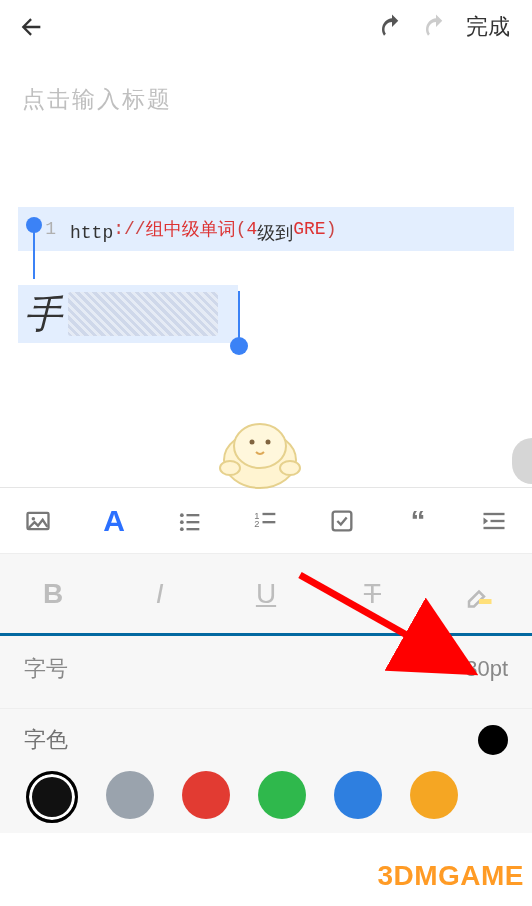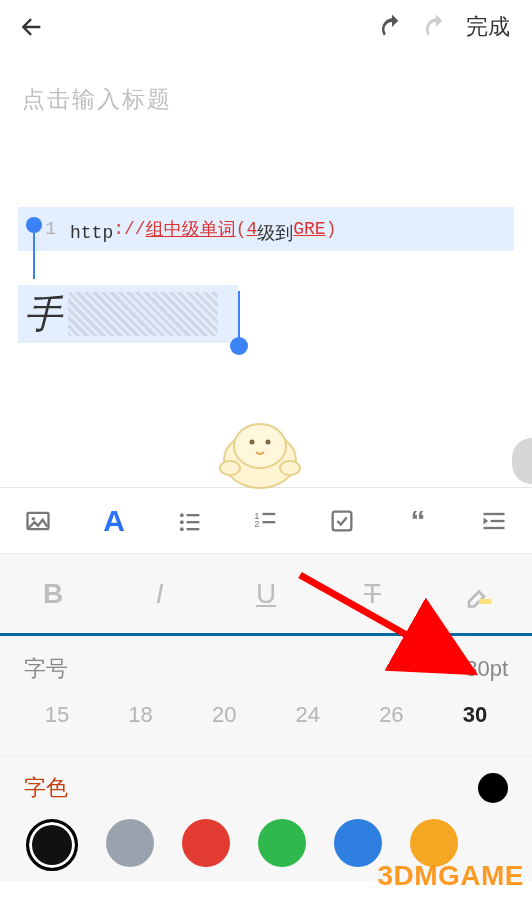--- a/index.html
+++ b/index.html
@@ -54,21 +54,21 @@
       display: flex;
       align-items: center;
       font-family: "Courier New", monospace;
       font-size: 18px;
       padding: 0 6px;
       white-space: nowrap;
     }
     .ln { color: #b0b0b0; width: 32px; text-align: right; margin-right: 14px; font-size: 18px; }
     .c-kw { color: #333; margin-top: 8px; }
     .c-punct { color: #c44; }
-    .c-red { color: #d33; text-decoration: underline; }
+    .c-red { color: #d33; }
     .c-plain { color: #555; }
 
     .hand-row {
       margin-top: 34px;
       background: #e3eefe;
       width: 220px;
       height: 58px;
       display: flex;
       align-items: center;
       padding: 0 6px;
@@ -176,21 +176,21 @@
       padding: 16px 24px 10px;
       background: #f7f7f7;
       border-top: 1px solid #eee;
     }
     .color-head {
       display: flex;
       justify-content: space-between;
       align-items: center;
       margin-bottom: 16px;
     }
-    .color-head-label { color: #c2410c; font-size: 22px; }
+    .color-head-label { color: #737373; font-size: 22px; }
     .color-current {
       width: 30px; height: 30px; border-radius: 50%;
       background: #000;
     }
     .color-list {
       display: flex;
       gap: 28px;
       padding: 0 2px;
     }
     .color-opt {
@@ -355,28 +355,20 @@
         <rect x="12" y="16" width="10" height="4" fill="#ffe07a"></rect>
       </svg>
   </div>
 </div>
 
 <div class="section">
   <div class="sec-head">
     <span>字号</span>
     <span>30pt</span>
   </div>
-  <div class="size-list">
-    <div class="size-opt">15</div>
-    <div class="size-opt">18</div>
-    <div class="size-opt">20</div>
-    <div class="size-opt">24</div>
-    <div class="size-opt">26</div>
-    <div class="size-opt sel">30</div>
-  </div>
 </div>
 
 <div class="color-section">
   <div class="color-head">
     <span class="color-head-label">字色</span>
     <span class="color-current" style="background: rgb(0, 0, 0);"></span>
   </div>
   <div class="color-list">
     <div class="color-opt sel" style="background:#111"></div>
     <div class="color-opt" style="background:#9aa3ad"></div>

